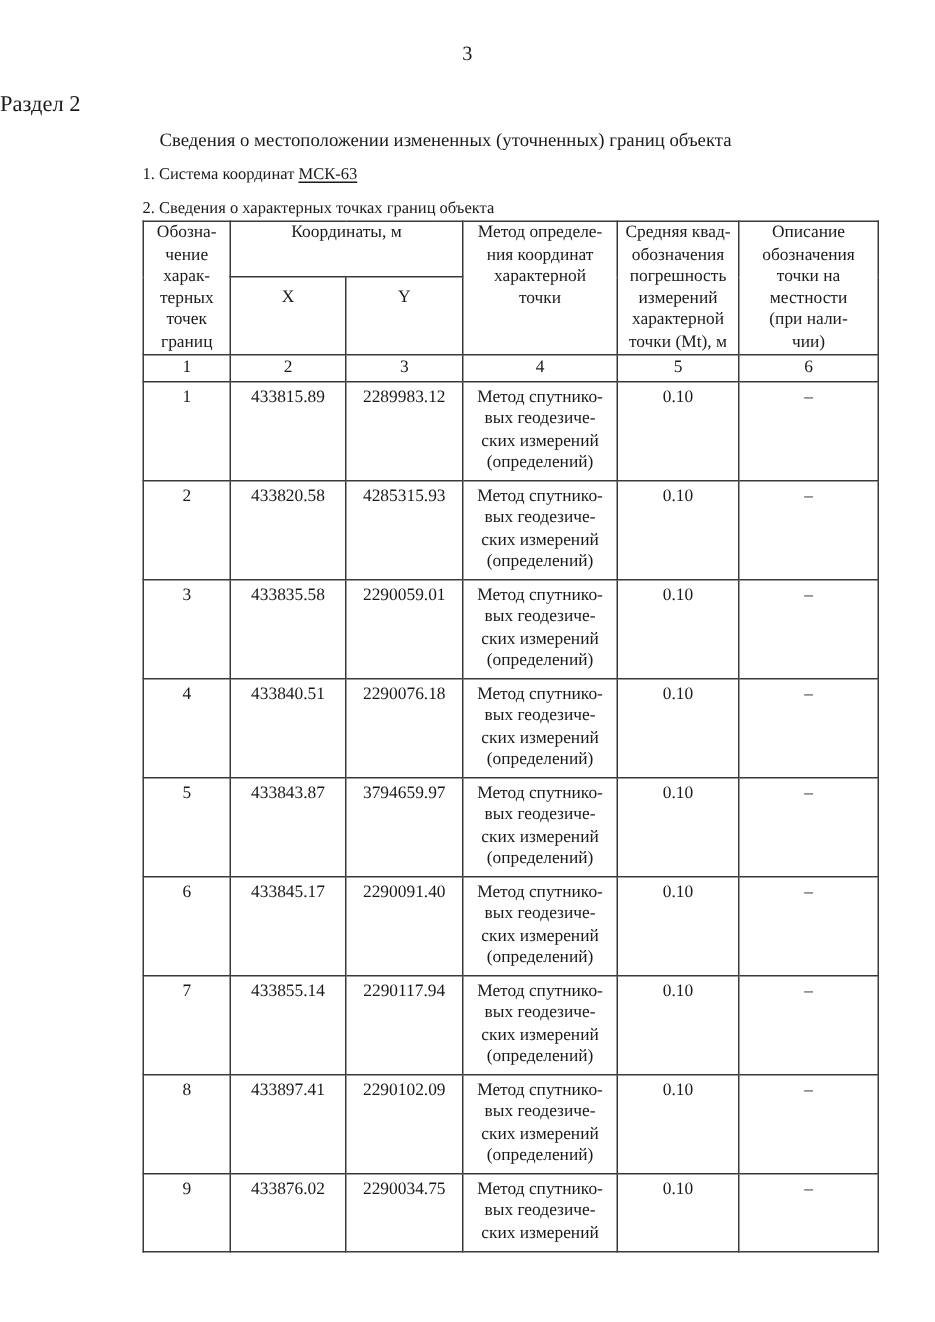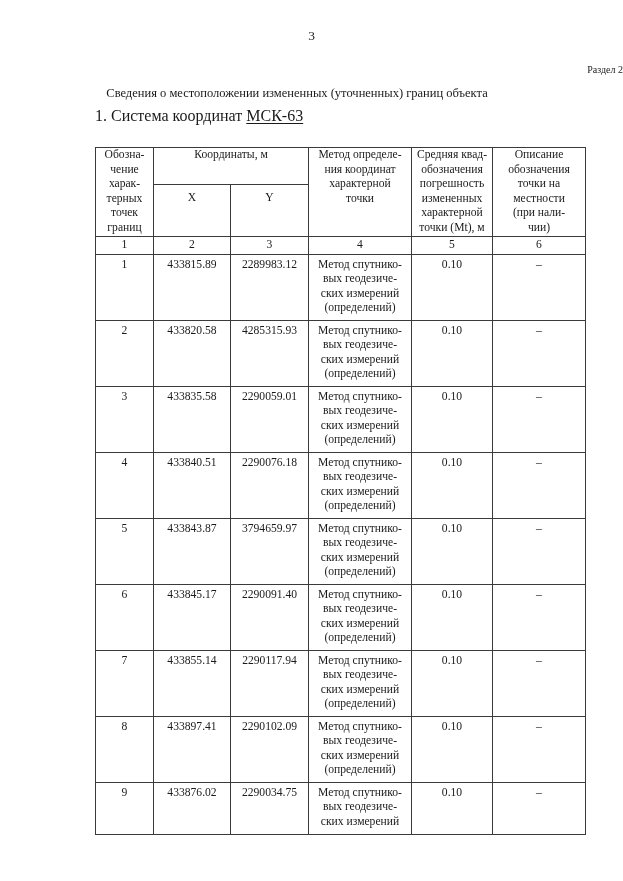--- a/index.html
+++ b/index.html
@@ -31,39 +31,39 @@
     text-align: center;
     font-size: 13.5px;
     line-height: 16px;
   }
 
   .section-title {
     position: absolute;
     top: 62px;
     left: 0;
     width: 623px;
-    text-align: right;
-    font-size: 10px;
+    text-align: left;
+    font-size: 15px;
     line-height: 16px;
   }
 
   .doc-subtitle {
     position: absolute;
     top: 85px;
     left: 0;
     width: 594px;
     text-align: center;
     font-size: 12.5px;
     line-height: 16px;
   }
 
   .para {
     position: absolute;
     left: 95px;
-    font-size: 16px;
+    font-size: 11px;
     line-height: 16px;
     white-space: nowrap;
   }
   .para-1 { top: 108px; }
   .para-2 { top: 131px; }
 
   .underline-val {
     text-decoration: underline;
     text-underline-offset: 2px;
   }
@@ -138,20 +138,21 @@
 
   <div class="section-title">Раздел 2</div>
 
   <div class="doc-subtitle">Сведения о местоположении измененных (уточненных) границ объекта</div>
 
   <div class="para para-1">
     <span>1. Система координат</span>
     <span class="underline-val">МСК-63</span>
   </div>
 
+  <div class="para para-2">2. Сведения о характерных точках границ объекта</div>
 
   <table class="coords-table">
     <colgroup>
       <col class="c1">
         <col class="c2">
         <col class="c3">
         <col class="c4">
         <col class="c5">
         <col class="c6">
     </colgroup>
@@ -172,21 +173,21 @@
           <td class="head-cell" rowspan="2">
             <span class="hline">Метод определе-</span>
             <span class="hline">ния координат</span>
             <span class="hline">характерной</span>
             <span class="hline">точки</span>
           </td>
           <td class="head-cell" rowspan="2">
             <span class="hline">Средняя квад-</span>
             <span class="hline">обозначения</span>
             <span class="hline">погрешность</span>
-            <span class="hline">измененных</span>
+            <span class="hline">измерений</span>
             <span class="hline">характерной</span>
             <span class="hline">точки (Mt), м</span>
           </td>
           <td class="head-cell" rowspan="2">
             <span class="hline">Описание</span>
             <span class="hline">обозначения</span>
             <span class="hline">точки на</span>
             <span class="hline">местности</span>
             <span class="hline">(при нали-</span>
             <span class="hline">чии)</span>

